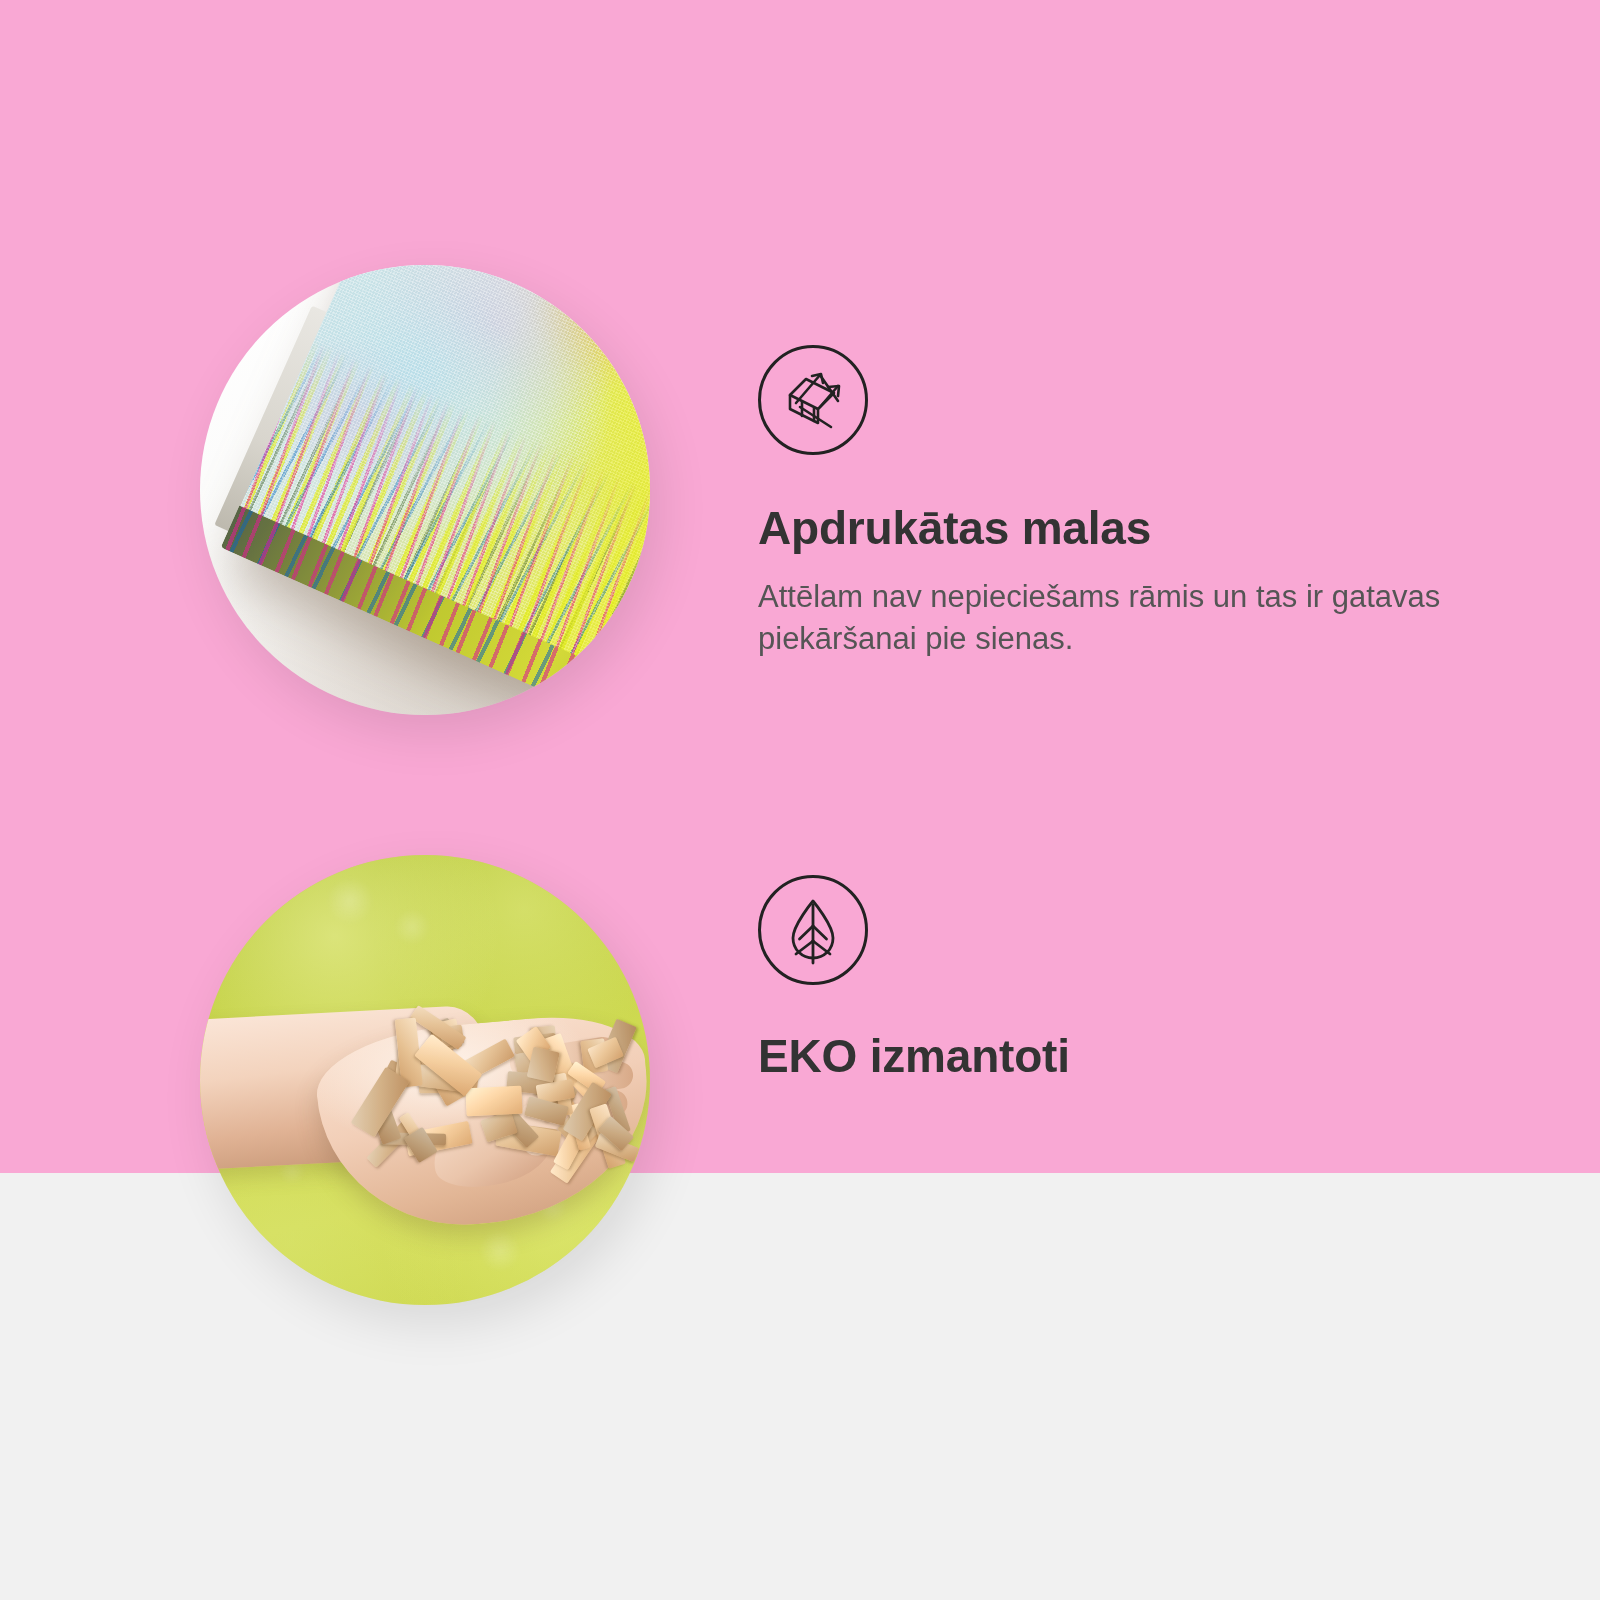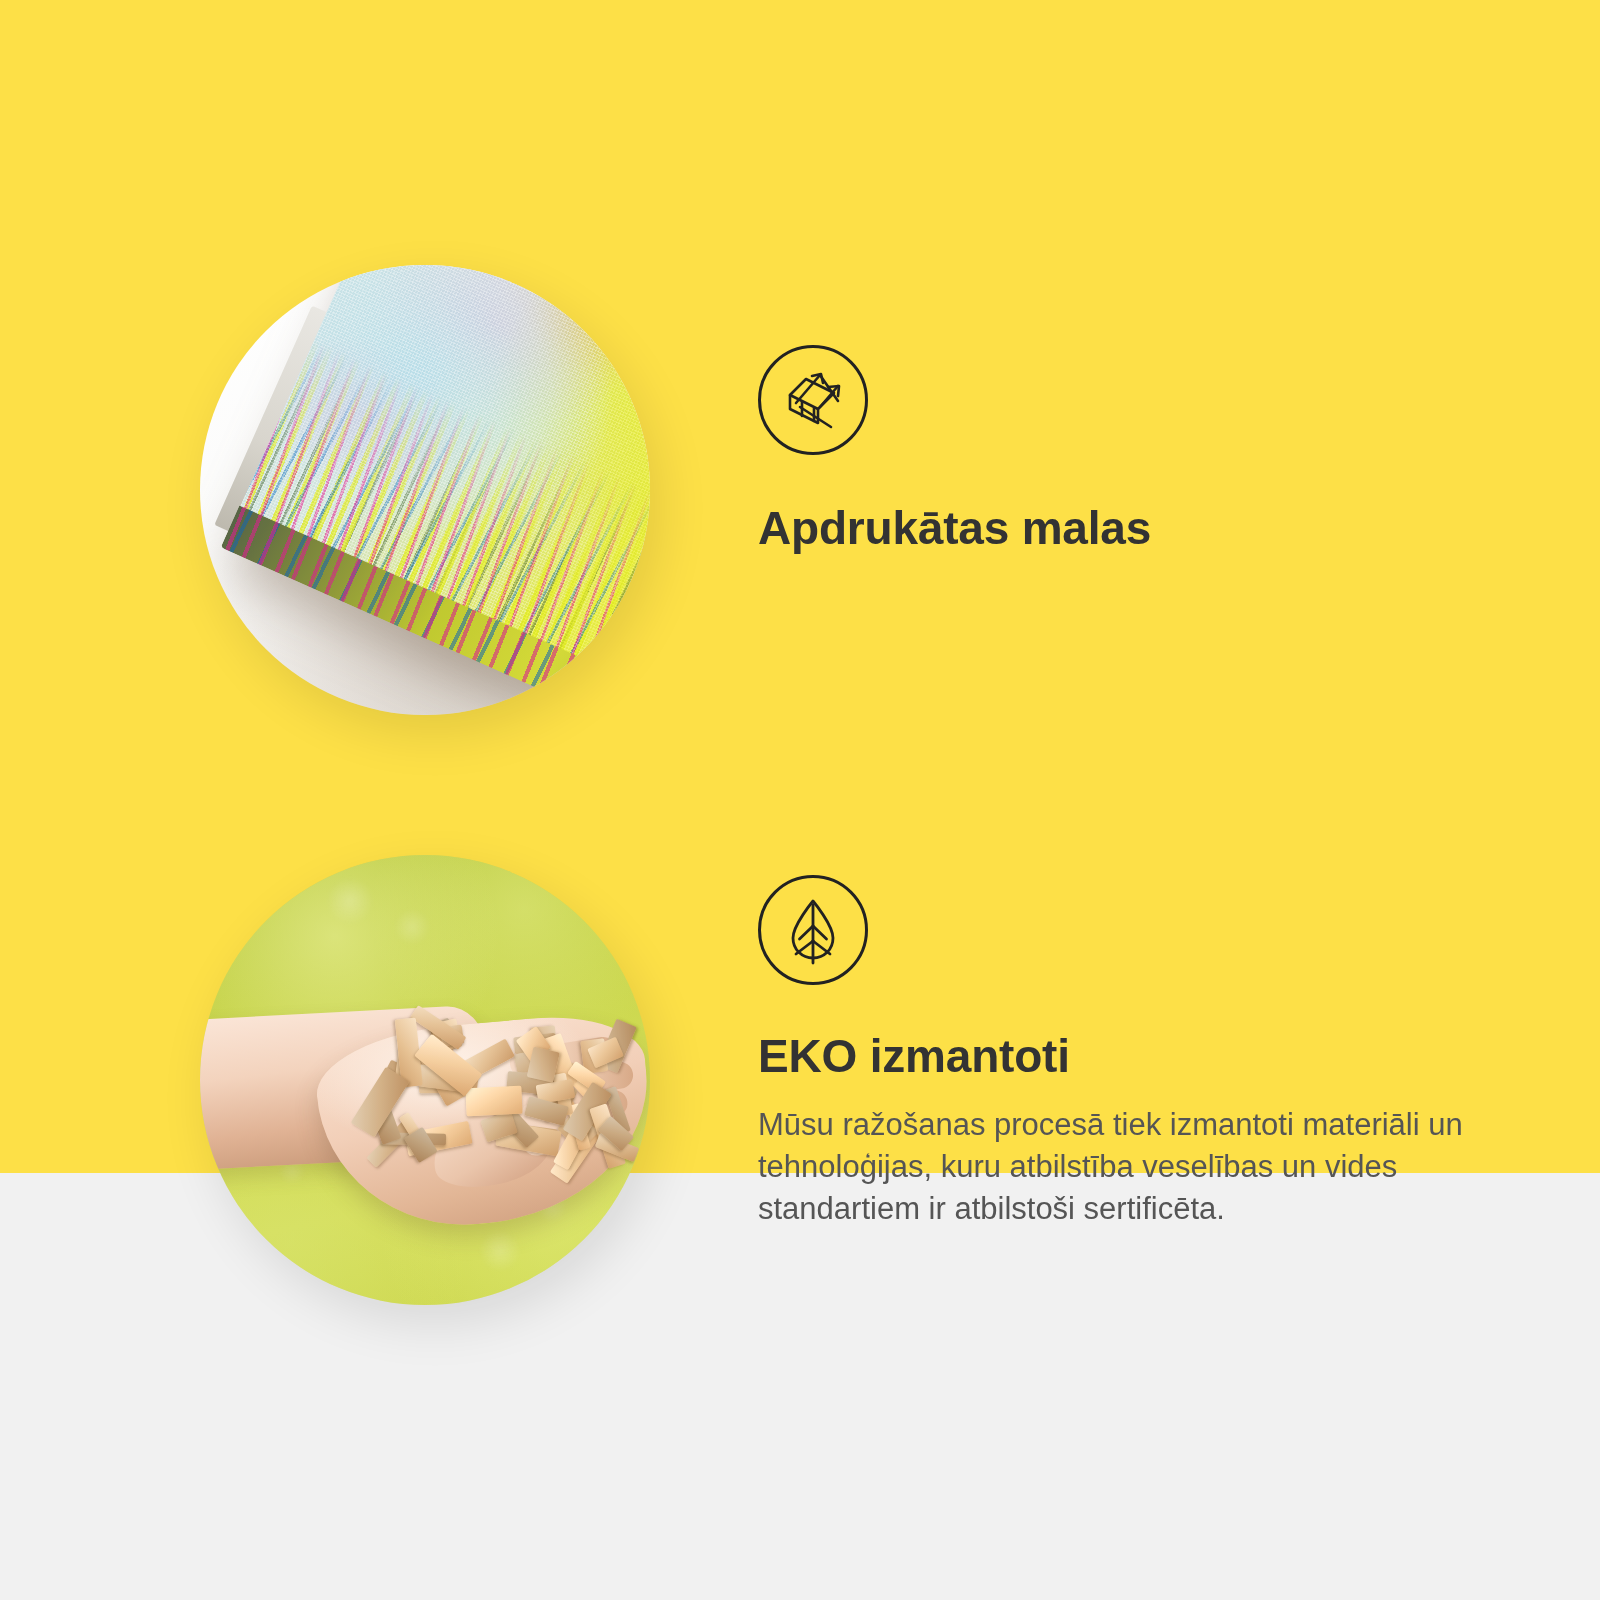--- a/index.html
+++ b/index.html
@@ -12,21 +12,21 @@
     background: #f1f1f1;
     font-family: "Liberation Sans", sans-serif;
     overflow: hidden;
     position: relative;
   }
 
   .page {
     position: relative;
     width: 1600px;
     height: 1173px;
-    background: #fde047;
+    background: #f9a8d4;
   }
 
   
   .feature {
     position: absolute;
     left: 0;
     width: 1600px;
   }
   #feature-0 { top: 240px; height: 540px; }
   #feature-1 { top: 830px; height: 540px; }
@@ -334,20 +334,21 @@
 
           <path d="M44 12 L20 40"></path>
           <path d="M44 12 L62 38" stroke-dasharray="0"></path>
           <path d="M36 13 L45 11 L47 20"></path>
           <path d="M52 24 L63 23 L62 33"></path>
           <path d="M62 23 L44 44"></path>
           <path d="M24 44 L55 64"></path>
         </svg>
       </div>
       <h2 class="feature-title">Apdrukātas malas</h2>
+      <p class="feature-desc">Attēlam nav nepieciešams rāmis un tas ir gatavas piekāršanai pie sienas.</p>
     </div>
   </section>
 
   <section class="feature" id="feature-1">
 
     <div class="media-wrap">
       <div class="media-shadow"></div>
       <div class="media">
         <div class="photo-eco">
           <div class="eco-bokeh"></div>
@@ -428,17 +429,16 @@
 
           <path d="M37 12 L37 70"></path>
 
           <path d="M37 33 L23.5 46"></path>
           <path d="M37 33 L50.5 46"></path>
           <path d="M37 48 L20 61"></path>
           <path d="M37 48 L54 61"></path>
         </svg>
       </div>
       <h2 class="feature-title">EKO izmantoti</h2>
-      <p class="feature-desc">Mūsu ražošanas procesā tiek izmantoti materiāli un tehnoloģijas, kuru atbilstība veselības un vides standartiem ir atbilstoši sertificēta.</p>
     </div>
   </section>
 
 </div>
 
 </body></html>

